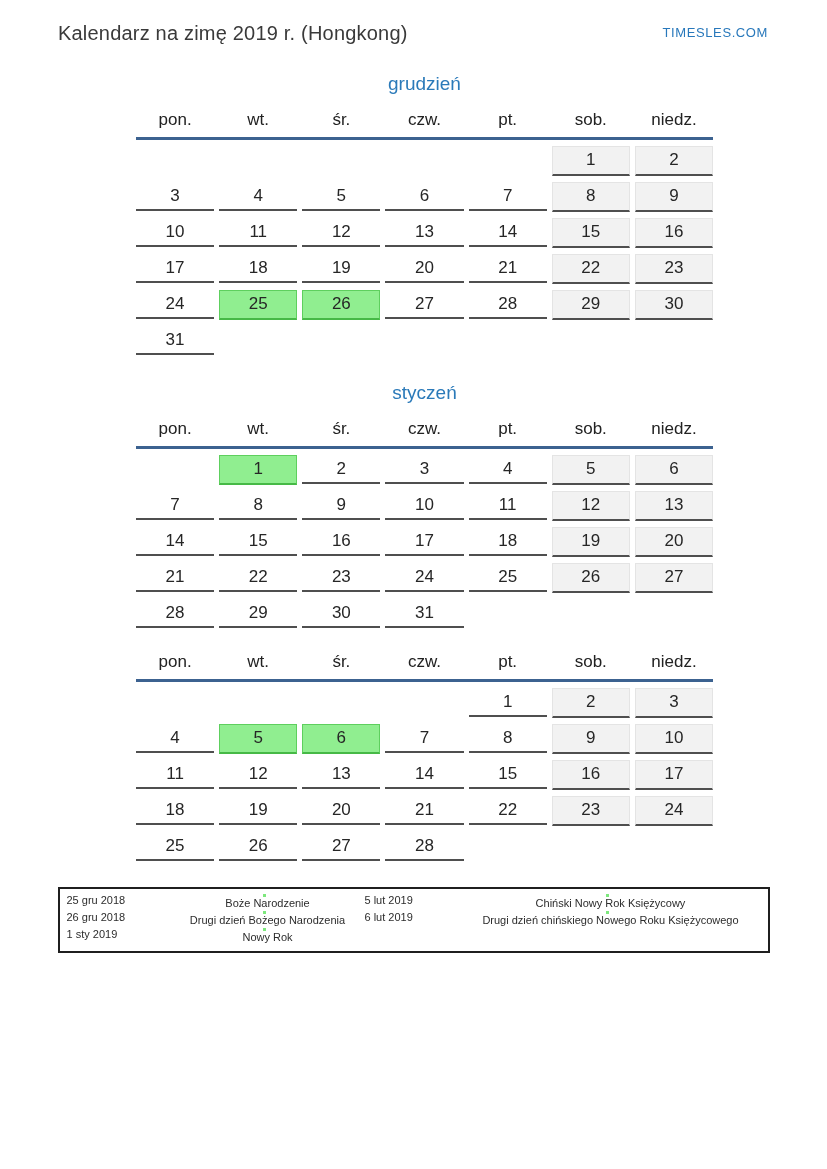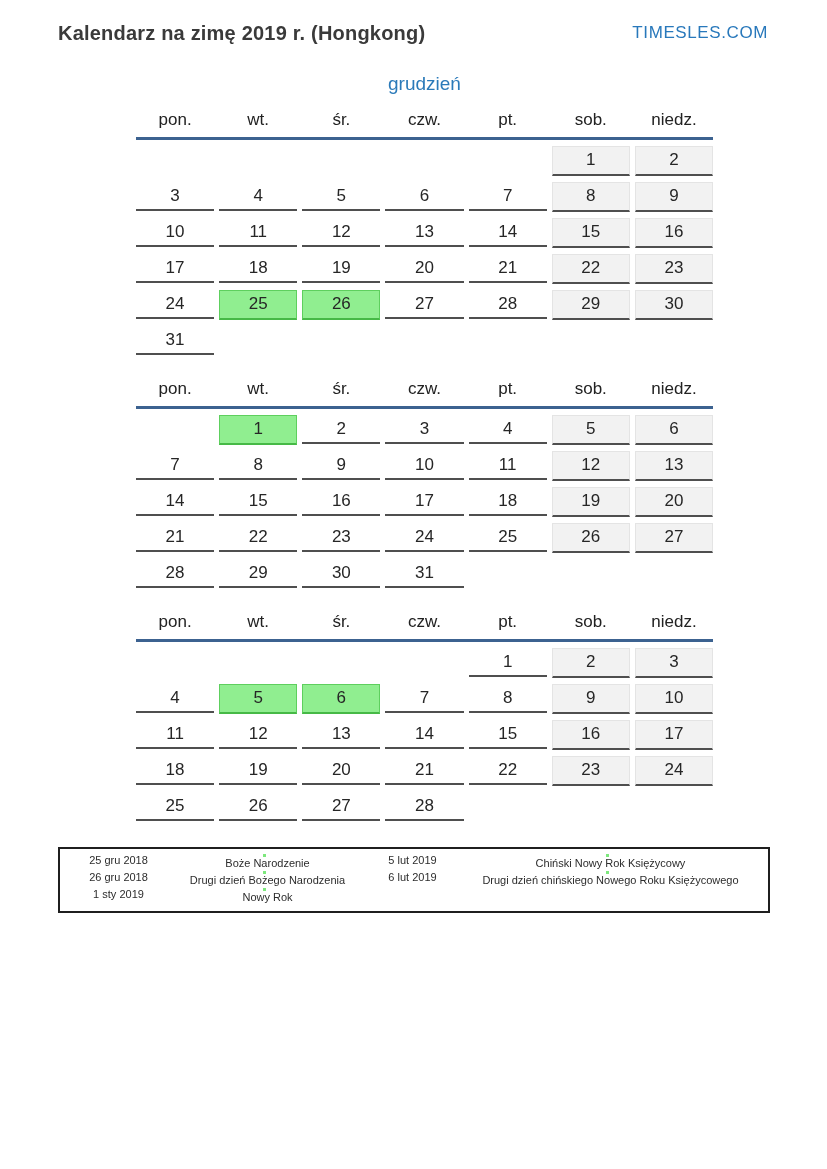--- a/index.html
+++ b/index.html
@@ -15,27 +15,27 @@
   
   .page-header {
     display: flex;
     justify-content: space-between;
     align-items: flex-start;
     padding: 20px 59px 0 58px;
   }
   .page-title {
     margin: 0;
     font-size: 20px;
-    font-weight: 700;
+    font-weight: 400;
     line-height: 26px;
     color: #3a3a3a;
     letter-spacing: 0.2px;
   }
   .site-link {
-    font-size: 17px;
+    font-size: 13px;
     line-height: 20px;
     margin-top: 3px;
     color: #2878bb;
     letter-spacing: 0.6px;
     text-decoration: none;
     cursor: pointer;
   }
   
   .month { margin-bottom: 26px; padding-left: 22px; }
   .month-title {
@@ -90,21 +90,20 @@
     border-bottom: 2px solid #46b946;
     line-height: 26px;
   }
   .cell.empty { border: none; background: transparent; }
   
   .legend {
     width: 694px;
     margin: 20px auto 0 auto;
     border: 2px solid #1f1f1f;
     padding: 5px 7px 7px 7px;
-    text-align: center;
   }
   .legend-grid {
     display: grid;
     grid-template-columns: 104px 194px 96px 1fr;
     row-gap: 1px;
   }
   .legend-date {
     font-size: 11px;
     line-height: 13px;
     color: #2c2c2c;
@@ -191,20 +190,21 @@
             <div class="cell empty"></div>
             <div class="cell empty"></div>
             <div class="cell empty"></div>
             <div class="cell empty"></div>
             <div class="cell empty"></div>
             <div class="cell empty"></div>
           </div>
         </div>
       </section>
       <section class="month">
+        <h2 class="month-title">styczeń</h2>
         <div class="cal">
           <div class="cal-head">
             <div class="dow">pon.</div>
             <div class="dow">wt.</div>
             <div class="dow">śr.</div>
             <div class="dow">czw.</div>
             <div class="dow">pt.</div>
             <div class="dow">sob.</div>
             <div class="dow">niedz.</div>
           </div>

